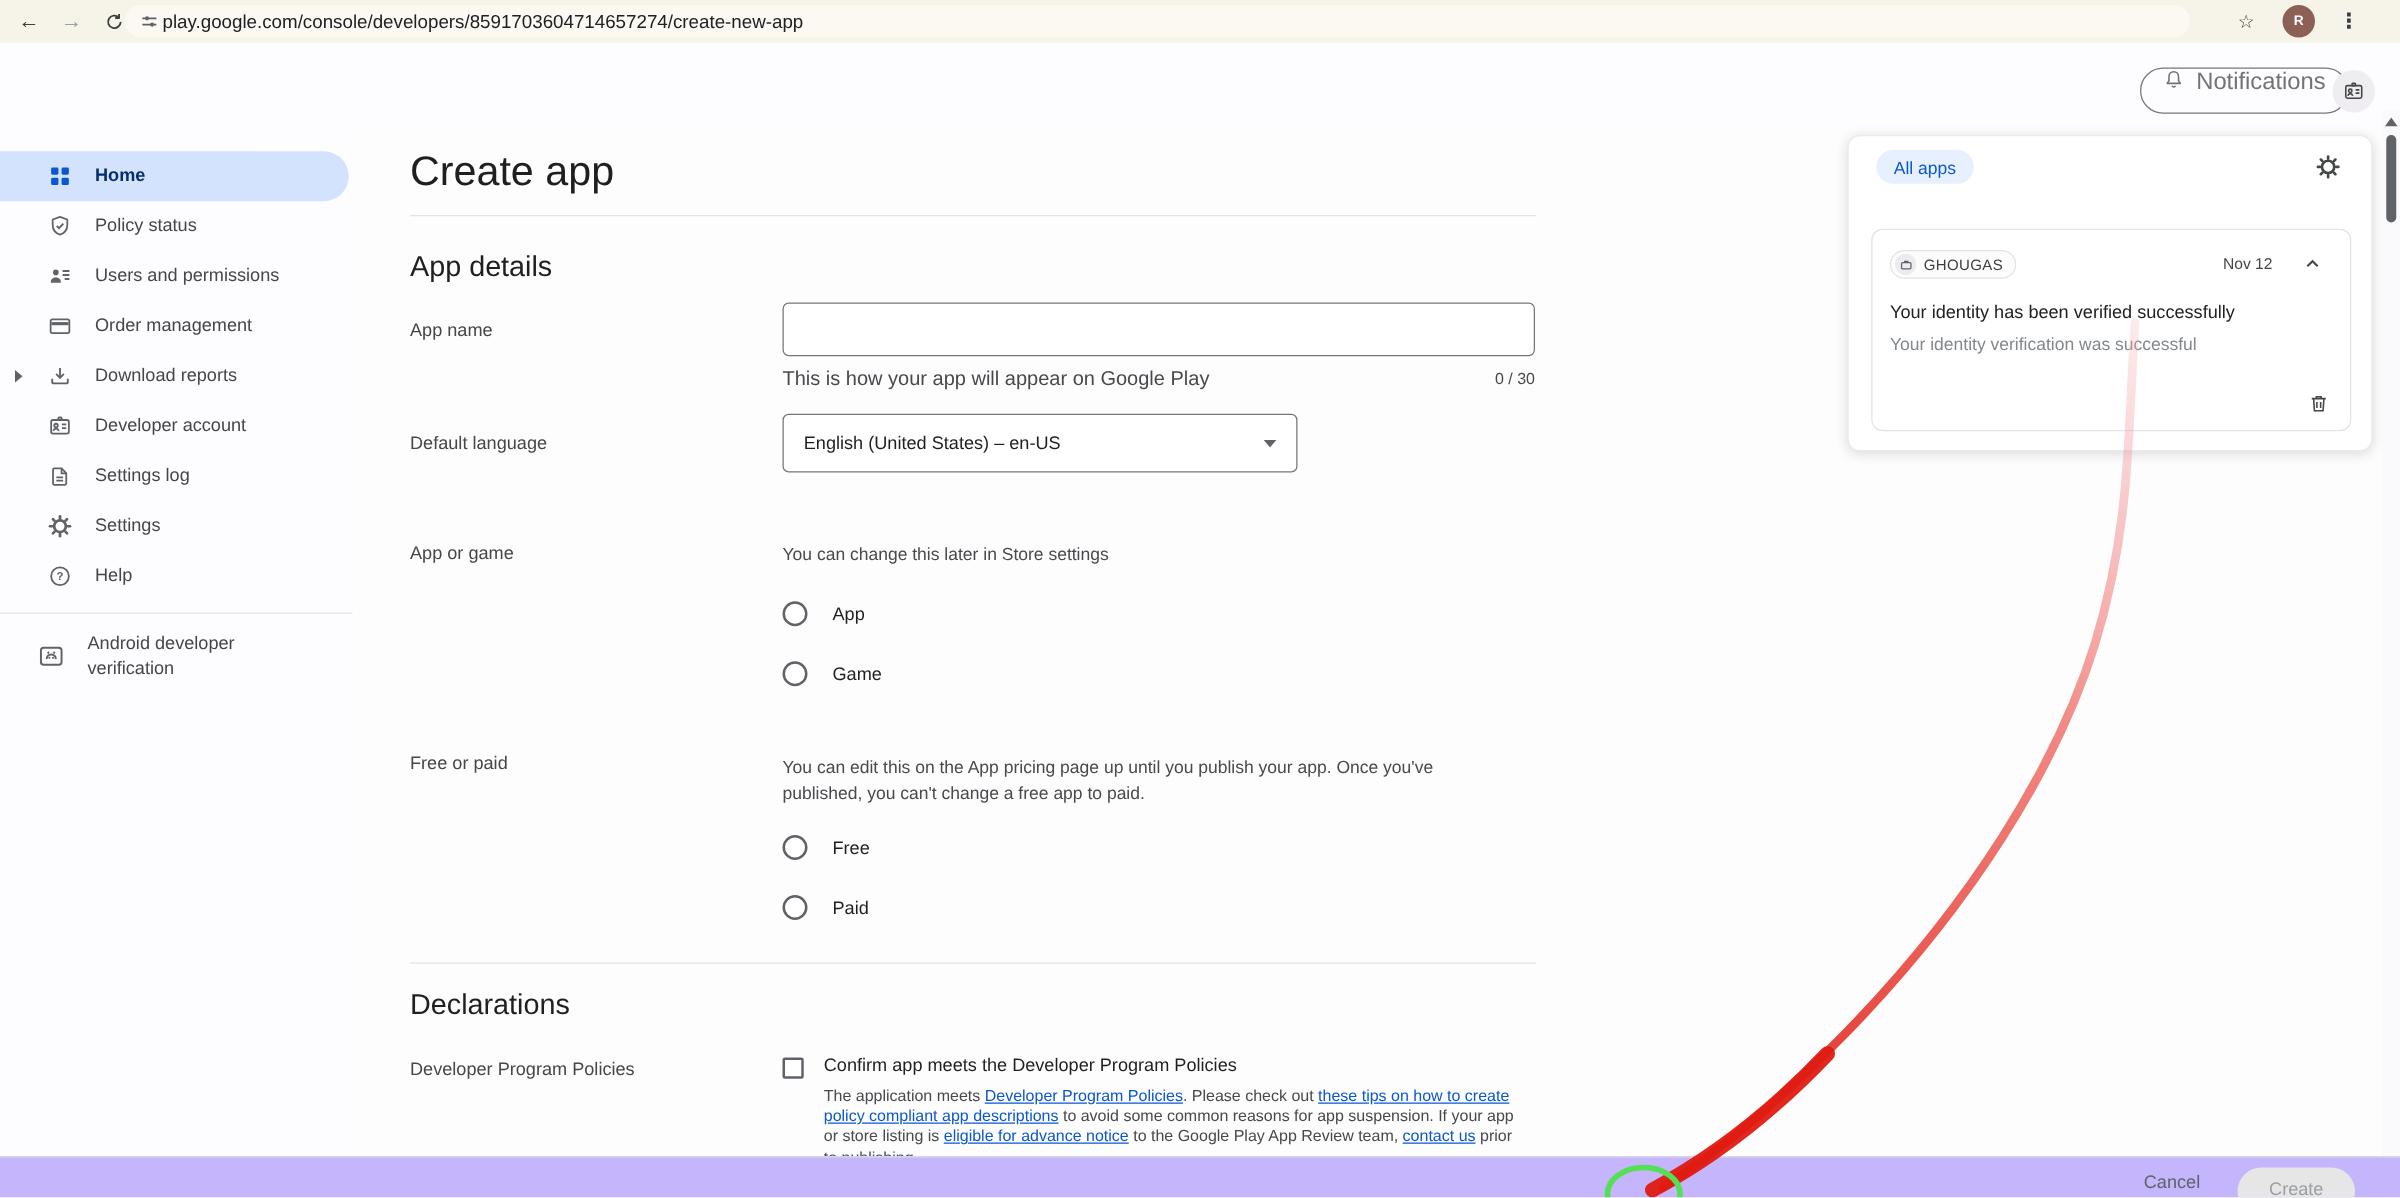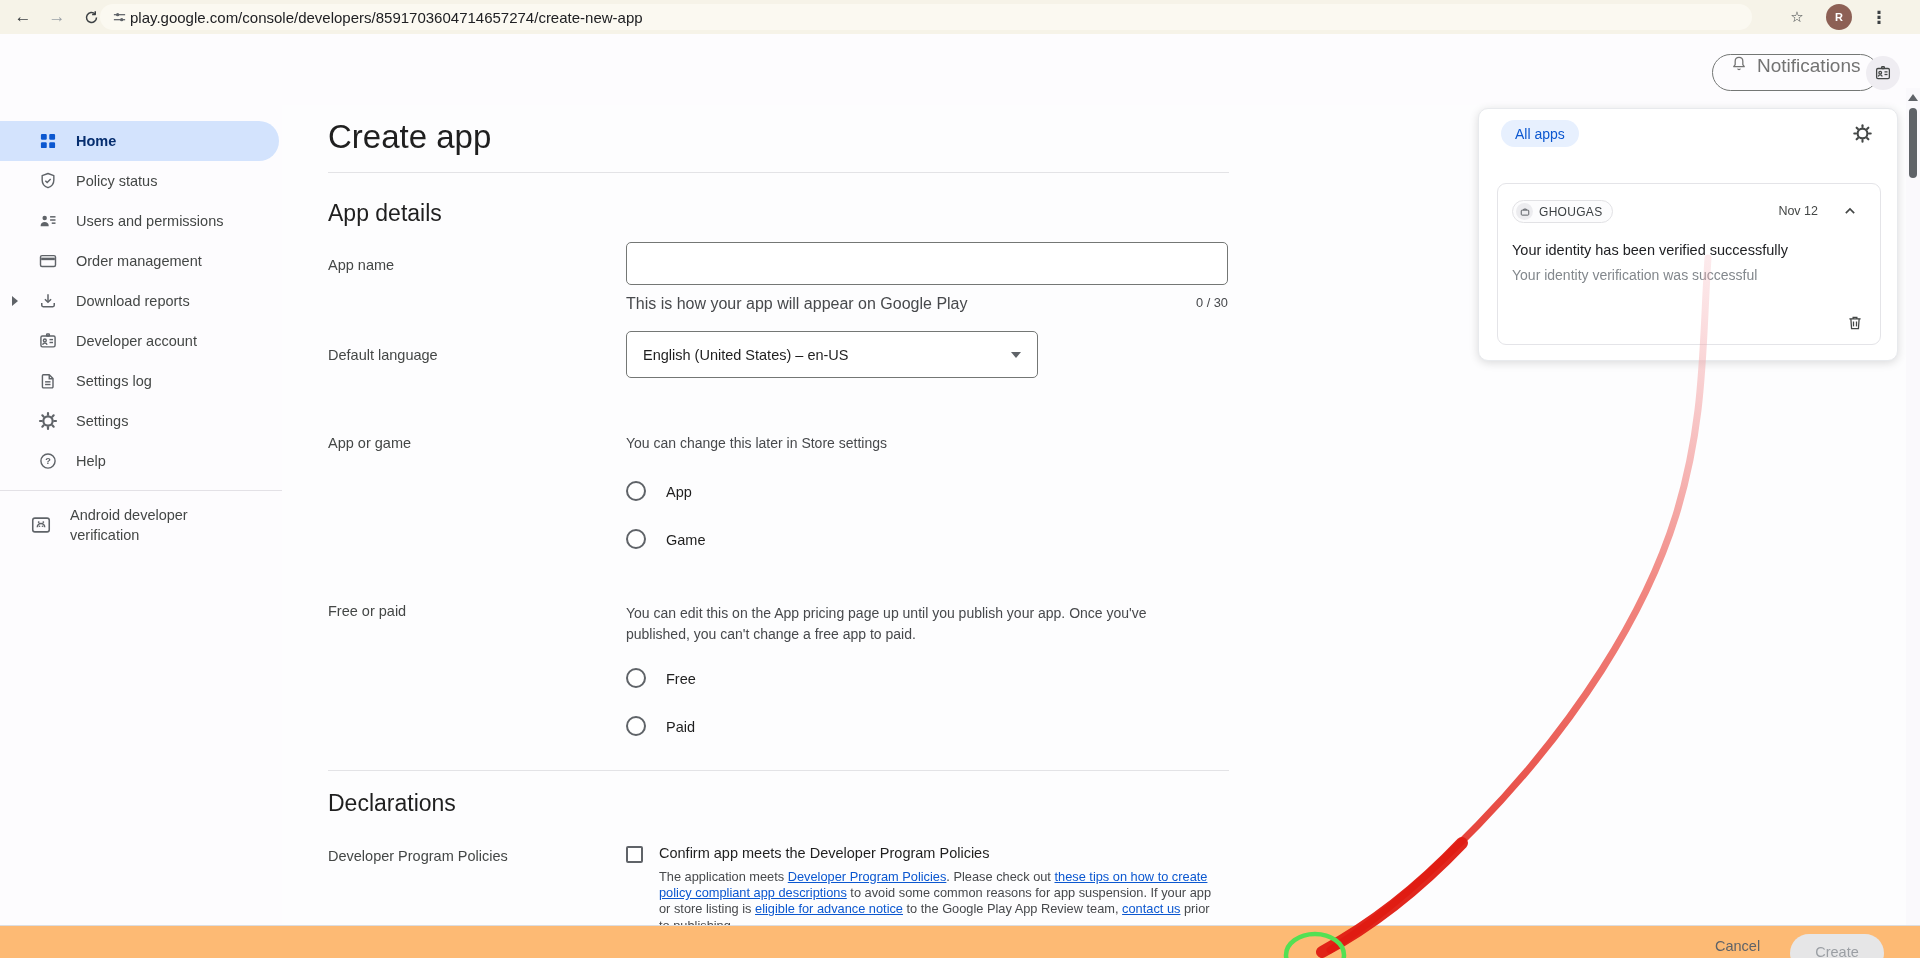--- a/index.html
+++ b/index.html
@@ -44,21 +44,21 @@
   #lang-select { position:absolute; left:626px; top:331px; width:412px; height:47px; border:1px solid #747775; border-radius:5px; background:#fff; display:flex; align-items:center; padding:16px 16px; font-size:14.5px; color:#1f1f1f; cursor:pointer; }
   #lang-caret { position:absolute; right:16px; width:0; height:0; border-top:6px solid #5f6368; border-left:5px solid transparent; border-right:5px solid transparent; }
   .radio { position:absolute; left:626px; width:20px; height:20px; border:2px solid #5f6368; border-radius:50%; background:#fff; cursor:pointer; }
   .radio-label { position:absolute; left:666px; font-size:14.5px; color:#1f1f1f; }
   #policy-checkbox { position:absolute; left:626px; top:846px; width:17px; height:17px; border:2px solid #5f6368; border-radius:2px; background:#fff; cursor:pointer; }
   #confirm-label { position:absolute; left:659px; top:845px; font-size:14.5px; color:#1f1f1f; }
   #policy-note { position:absolute; left:659px; top:869px; width:560px; font-size:12.8px; line-height:16.2px; color:#47494c; }
   #policy-note a { color:#0b57d0; text-decoration:underline; cursor:pointer; }
 
   
-  #footer-bar { position:absolute; left:0; top:925px; width:1920px; height:33px; background:#fdba74; border-top:1px solid #dcdde0; z-index:30; }
+  #footer-bar { position:absolute; left:0; top:925px; width:1920px; height:33px; background:#c4b5fd; border-top:1px solid #dcdde0; z-index:30; }
   #cancel-btn { position:absolute; left:1715px; top:12px; font-size:14.5px; color:#5f6368; cursor:pointer; }
   #create-btn { position:absolute; left:1790px; top:8px; width:94px; height:38px; border-radius:19px; background:#e6e6e7; color:#9b9fa4; font-size:14.5px; text-align:center; line-height:36px; cursor:default; }
 
   
   #notif-panel { position:absolute; left:1478px; top:108px; width:420px; height:253px; background:#fff; border:1px solid #e8eaed; border-radius:10px; box-shadow:0 2px 10px rgba(0,0,0,.14); z-index:20; }
   #all-apps-chip { position:absolute; left:22px; top:11px; height:27px; padding:0 14px; background:#e7f0fe; border-radius:14px; color:#0b57d0; font-size:14px; display:flex; align-items:center; cursor:pointer; }
   #panel-gear { position:absolute; right:24px; top:14px; width:21px; height:21px; color:#444746; cursor:pointer; }
   #notif-card { position:absolute; left:18px; top:74px; width:384px; height:162px; border:1px solid #e4e4e8; border-radius:9px; background:#fff; }
   #app-chip { position:absolute; left:14px; top:16px; height:23px; border:1px solid #e2e2e5; border-radius:12px; background:#fcfcfd; display:flex; align-items:center; gap:6px; padding:0 10px 0 3px; cursor:pointer; }
   #app-chip .cir { width:17px; height:17px; border-radius:50%; background:#ececef; display:flex; align-items:center; justify-content:center; color:#5f6368; }

